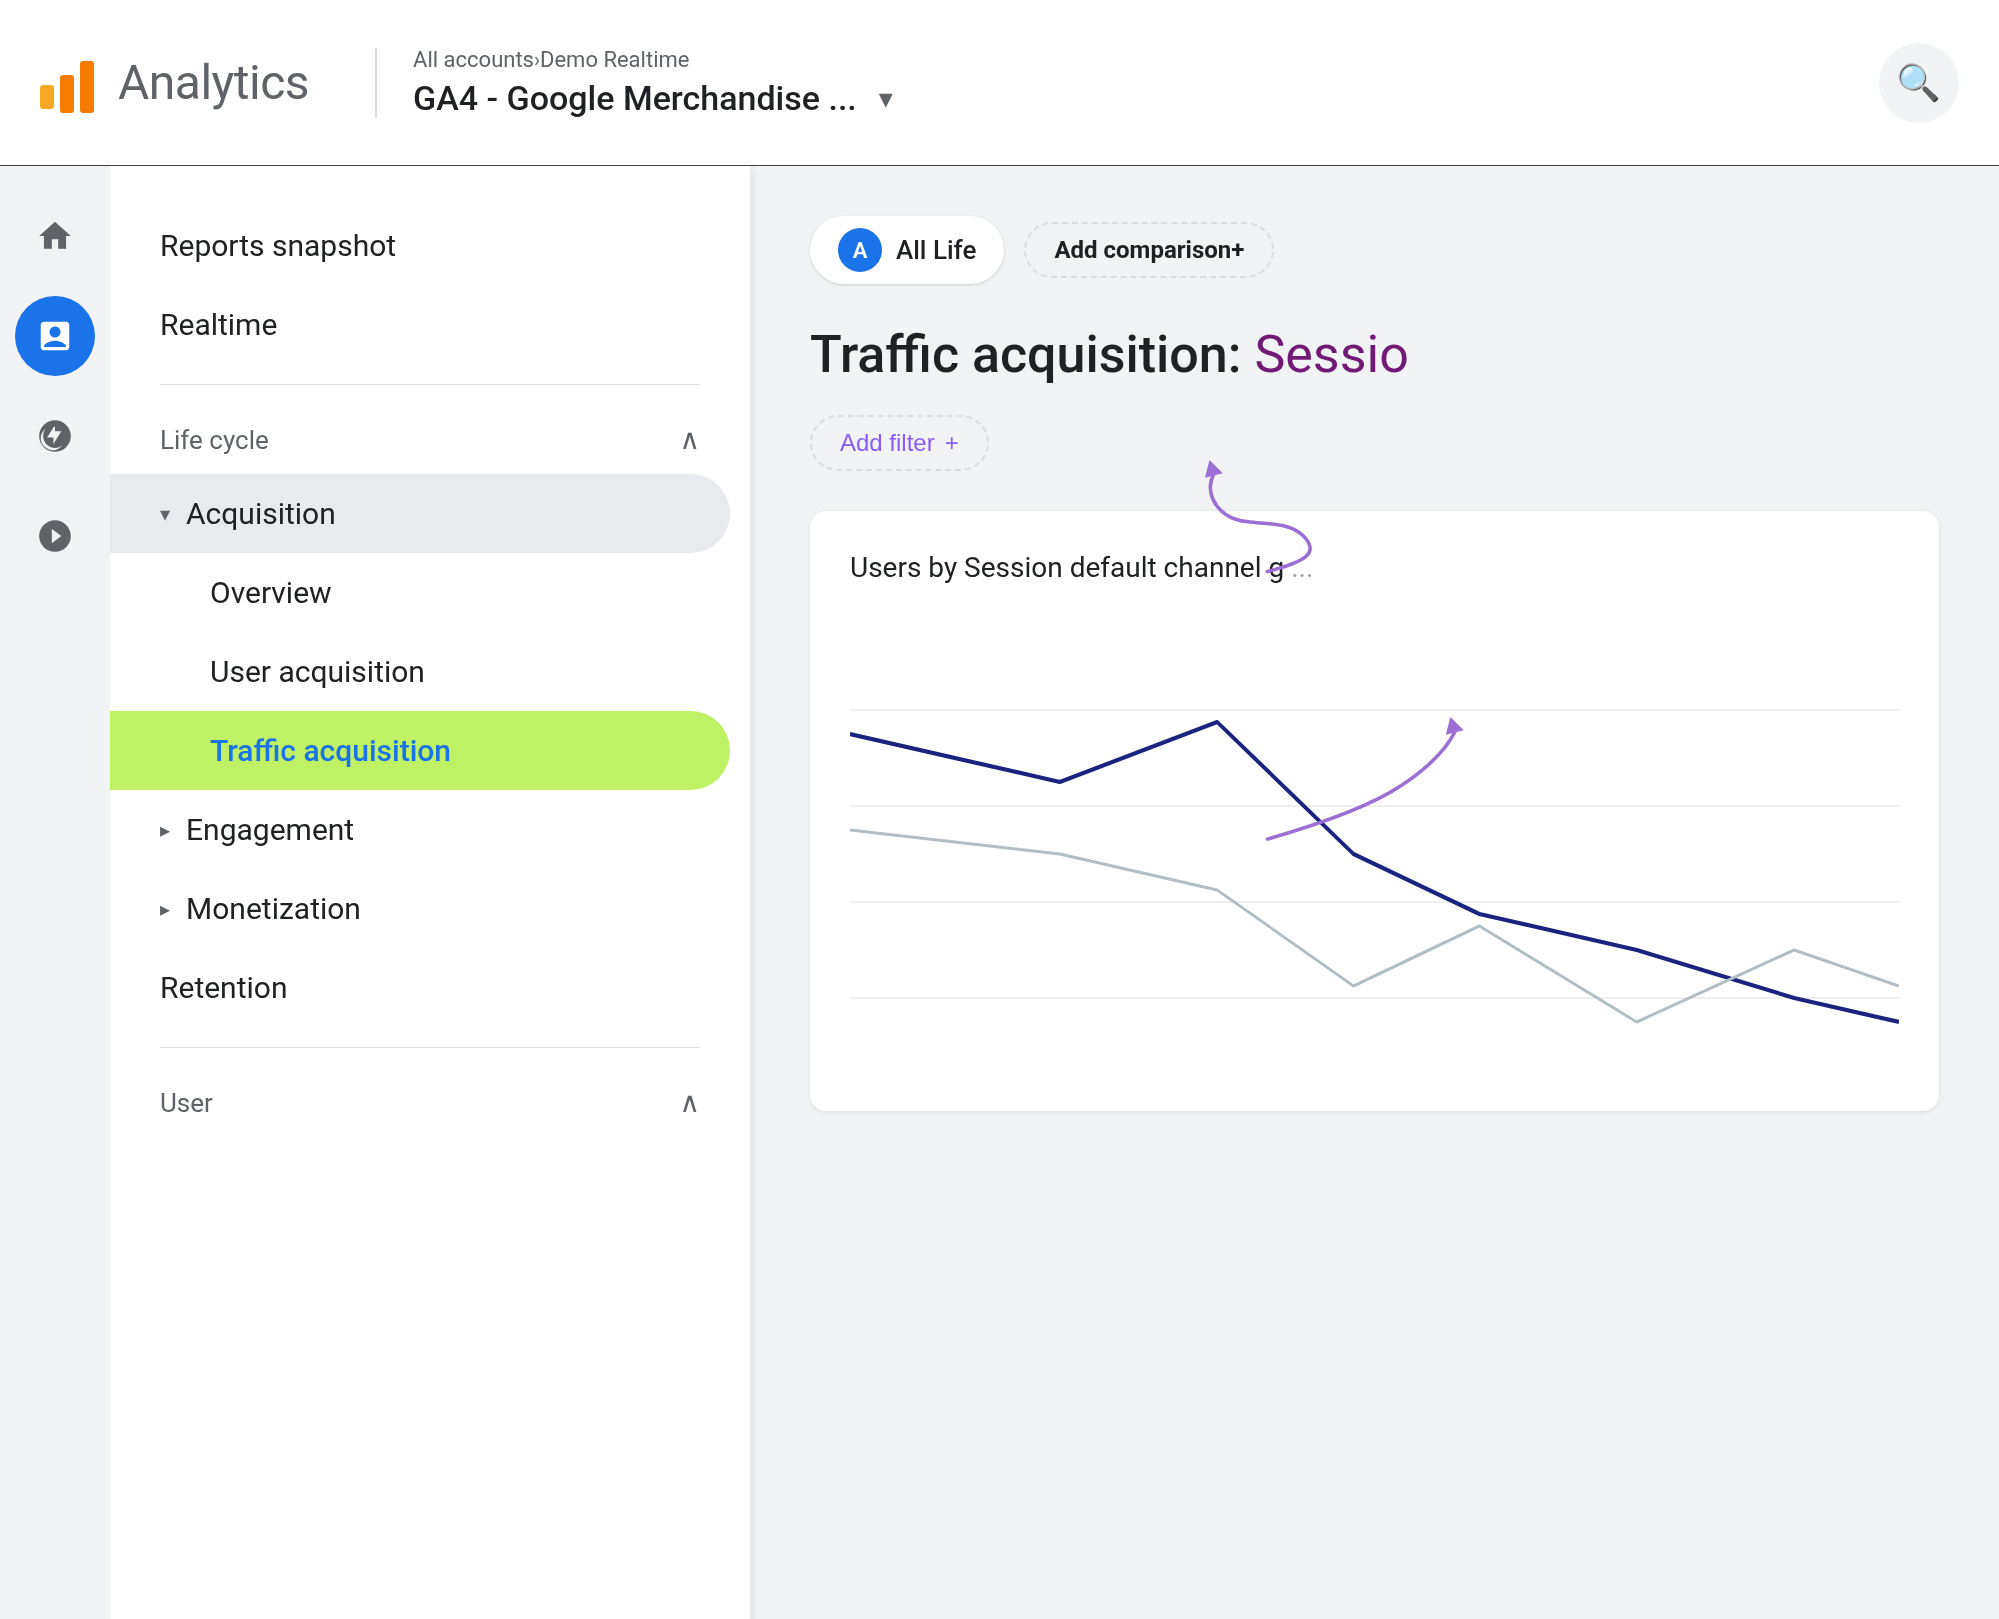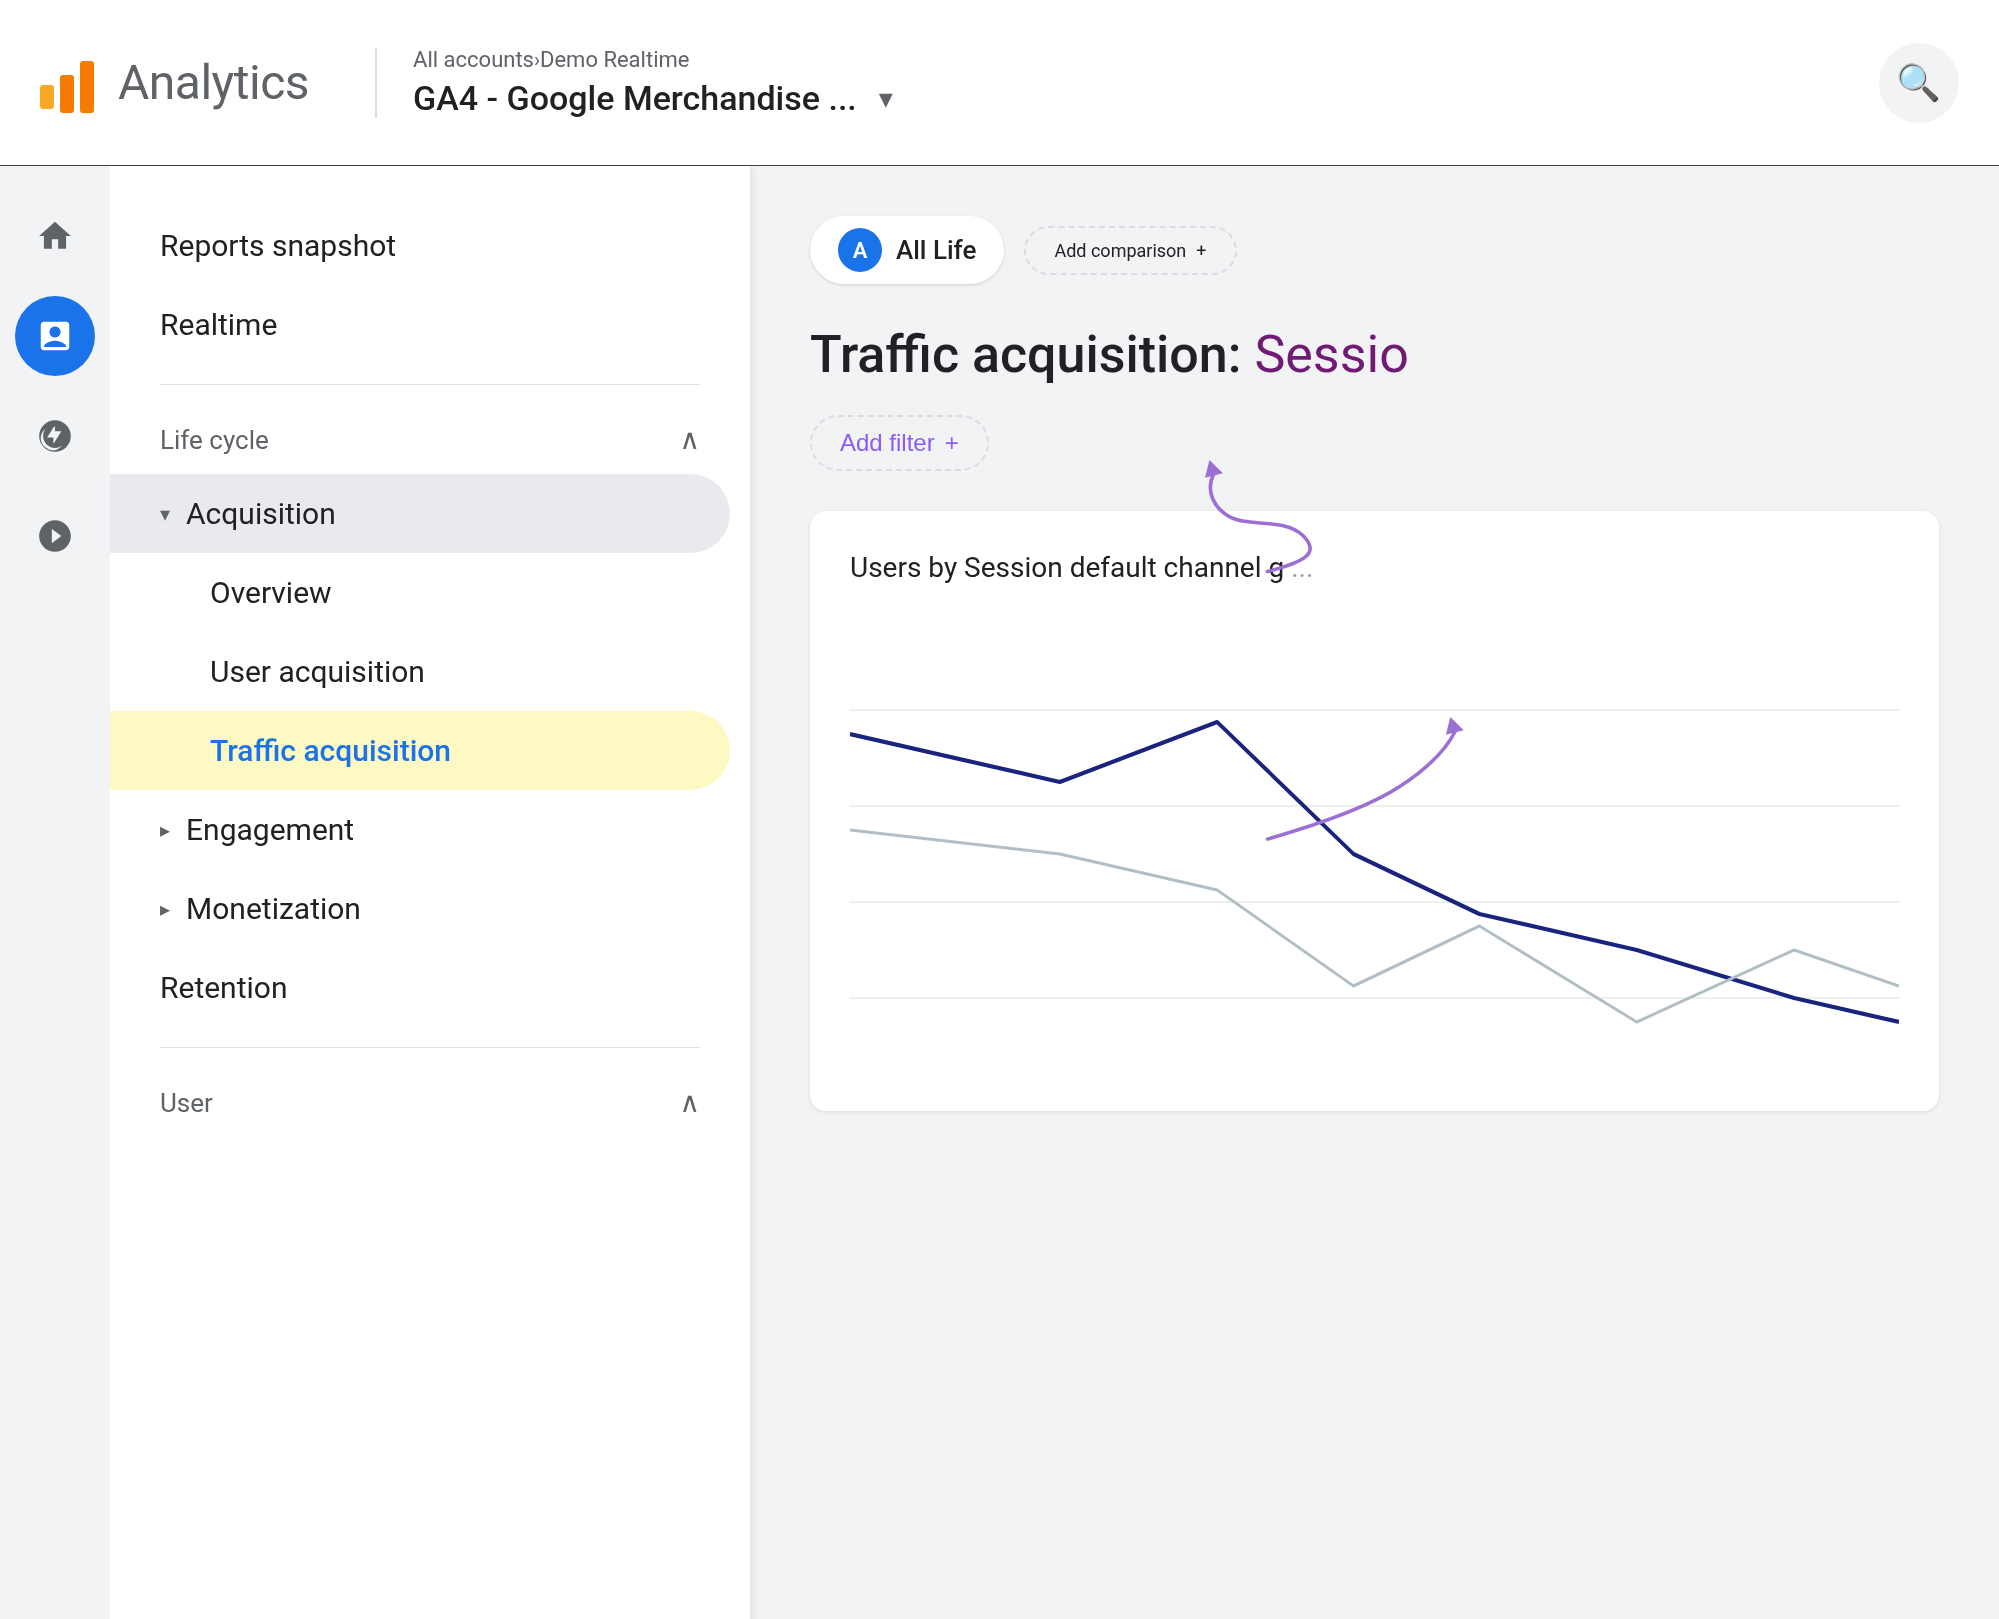--- a/index.html
+++ b/index.html
@@ -188,21 +188,21 @@
     }
     .menu-sub-item {
       padding: 22px 50px 22px 100px;
       font-size: 30px;
       color: #202124;
       cursor: pointer;
       border-radius: 0 50px 50px 0;
       margin-right: 20px;
     }
     .menu-sub-item.selected {
-      background: #fef9c3;
+      background: #bef264;
       color: #1a73e8;
       font-weight: 500;
     }
 
     
     .main-content {
       flex: 1;
       background: #f1f3f4;
       padding: 50px 60px;
       position: relative;
@@ -236,28 +236,29 @@
       display: flex;
       align-items: center;
       justify-content: center;
       color: #fff;
       font-size: 22px;
       font-weight: 600;
     }
     .chip-add {
       display: flex;
       align-items: center;
-      gap: 10px;
+      gap: 0;
       border: 2px dashed #dadce0;
       border-radius: 50px;
       padding: 12px 28px;
-      font-size: 18px;
+      font-size: 24px;
       color: #202124;
       cursor: pointer;
       background: transparent;
+      font-weight: bold;
     }
     .page-title {
       font-size: 52px;
       font-weight: 500;
       color: #202124;
       margin-bottom: 30px;
     }
     .page-title-secondary {
       color: #701a75;
       font-weight: 400;

